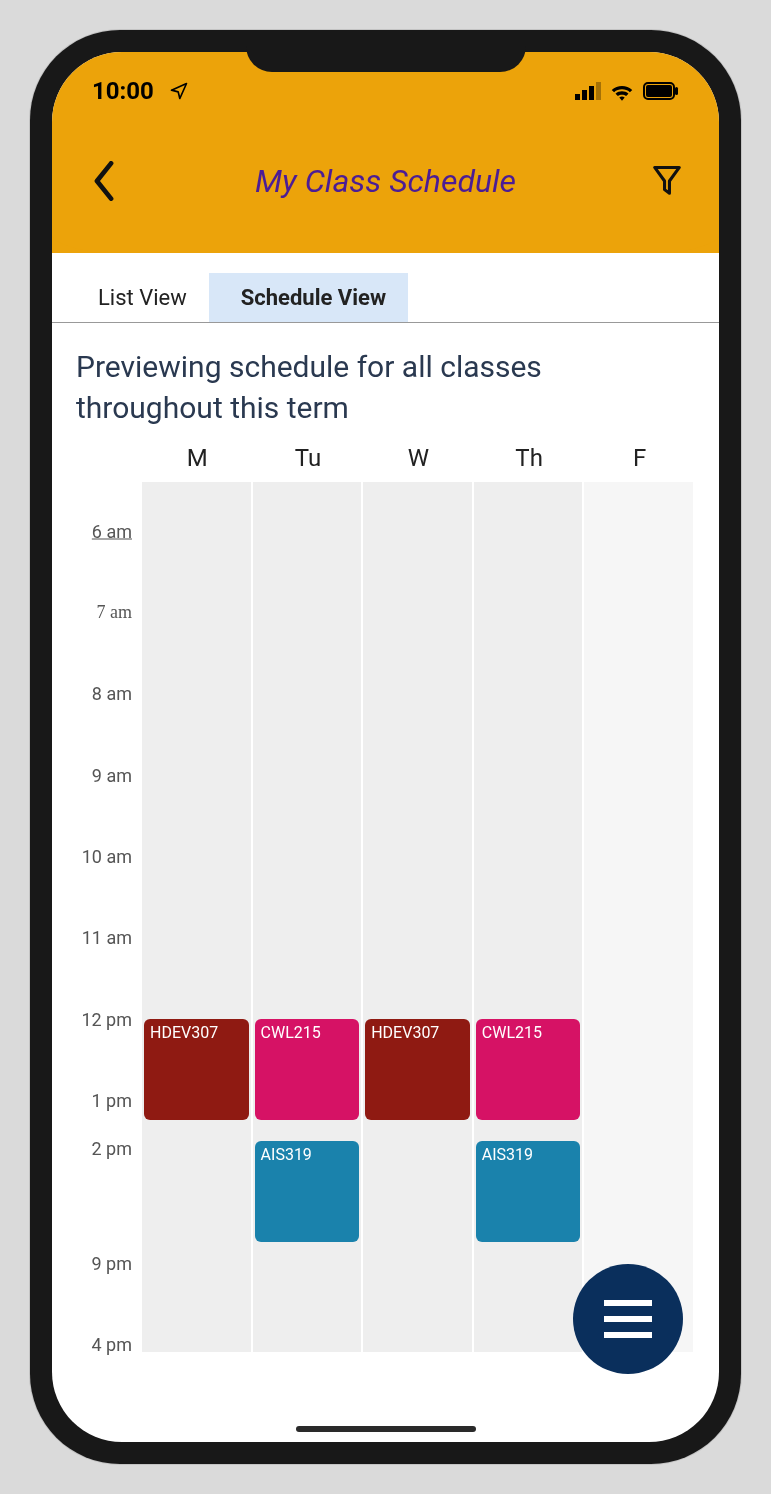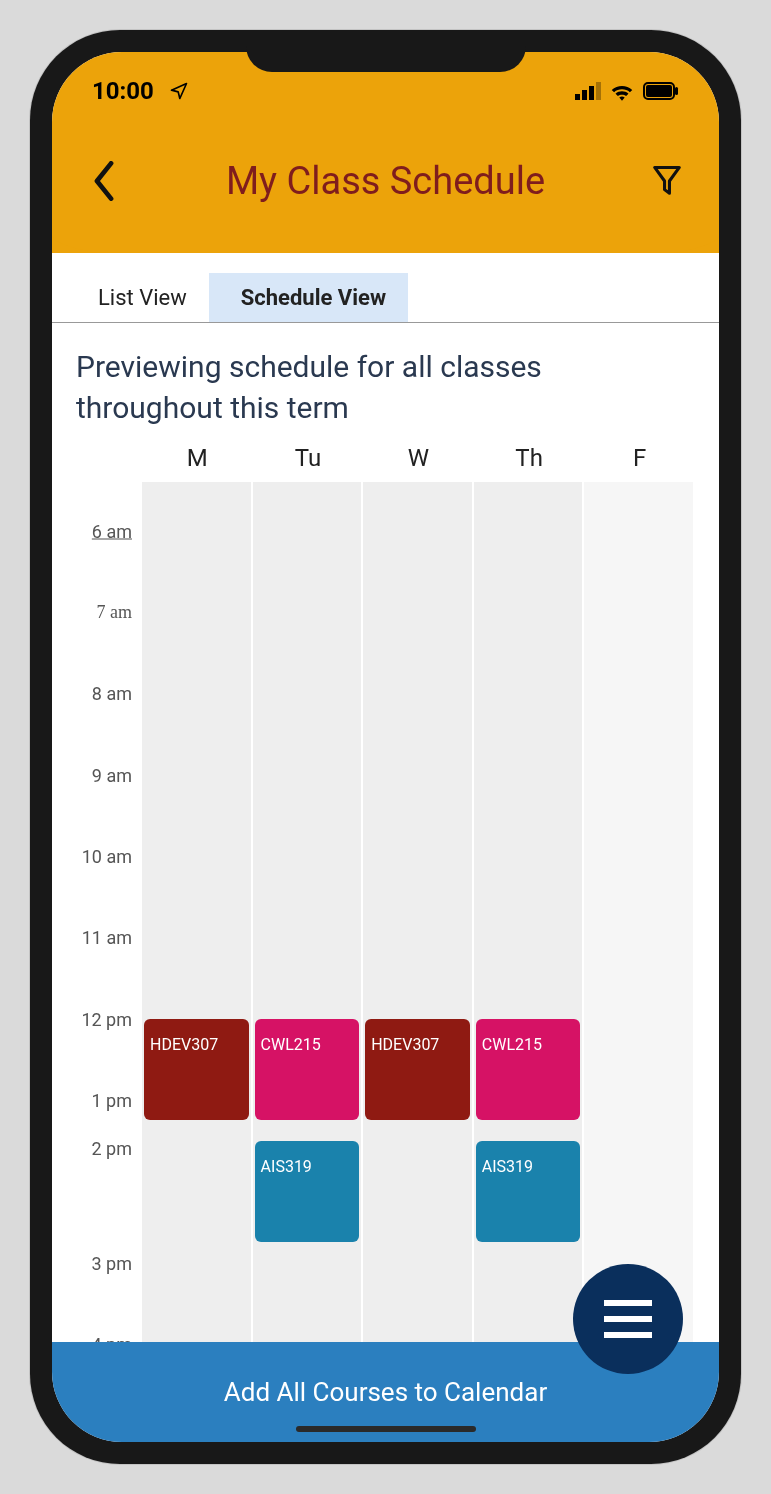--- a/index.html
+++ b/index.html
@@ -69,21 +69,21 @@
   }
   .header::after{
     content:"";
     position:absolute;
     left:0; right:0; bottom:-18px;
     height:36px;
     background:#eca30a;
     border-radius: 0 0 50% 50% / 0 0 100% 100%;
   }
   .back-btn { width: 40px; height: 40px; display:flex; align-items:center; justify-content:center; cursor:pointer; }
-  .page-title { font-size: 38px; font-weight: 400; color: #7f1d1d; }
+  .page-title { font-size: 32px; font-weight: 400; color: #4c1d95; font-style: italic; }
   .filter-btn { width: 40px; height: 40px; display:flex; align-items:center; justify-content:center; cursor:pointer; }
   .tabs {
     display: flex;
     border-bottom: 1px solid #999;
     padding: 20px 0 0 24px;
     background:#fff;
     position:relative;
     z-index:5;
   }
   .tab {
@@ -140,21 +140,21 @@
   .day-col:nth-child(even){ background:#f2f2f2; }
   .day-col + .day-col { }
   .col-M,.col-Tu,.col-W,.col-Th { background:#eeeeee !important; }
   .col-F { background:#f6f6f6 !important; }
   .event {
     position: absolute;
     left: 2px; right: 2px;
     border-radius: 6px;
     color: #fff;
     font-size: 16px;
-    padding: 16px 6px;
+    padding: 4px 6px;
     overflow: hidden;
     cursor:pointer;
   }
   .bottom-bar {
     position: absolute;
     bottom: 0; left: 0; right: 0;
     height: 100px;
     background: #2b7fbf;
     display: flex;
     align-items: center;
@@ -259,21 +259,21 @@
         <div class="time-col" id="time-col">
             <div class="time-label" style="top: 48.785px; text-decoration: underline;">6 am</div>
             <div class="time-label" style="top: 130.093px; font-family: Liberation Serif, serif;">7 am</div>
             <div class="time-label" style="top: 211.402px;">8 am</div>
             <div class="time-label" style="top: 292.71px;">9 am</div>
             <div class="time-label" style="top: 374.019px;">10 am</div>
             <div class="time-label" style="top: 455.327px;">11 am</div>
             <div class="time-label" style="top: 536.636px;">12 pm</div>
             <div class="time-label" style="top: 617.944px;">1 pm</div>
             <div class="time-label" style="top: 666px;">2 pm</div>
-            <div class="time-label" style="top: 780.561px;">3 pm</div>
+            <div class="time-label" style="top: 780.561px;">9 pm</div>
             <div class="time-label" style="top: 861.869px;">4 pm</div>
           </div>
         <div class="day-col col-M">
             <div class="event" style="top: 536.636px; height: 101.636px; background: rgb(143, 26, 18);">HDEV307</div>
           </div>
         <div class="day-col col-Tu">
             <div class="event" style="top: 536.636px; height: 101.636px; background: rgb(214, 18, 101);">CWL215</div>
             <div class="event" style="top: 658.598px; height: 101.636px; background: rgb(26, 130, 172);">AIS319</div>
           </div>
         <div class="day-col col-W">
@@ -286,19 +286,16 @@
         <div class="day-col col-F"></div>
       </div>
     </div>
 
     <div class="fab">
       <div class="bar"></div>
       <div class="bar"></div>
       <div class="bar"></div>
     </div>
 
-    <div class="bottom-bar">
-      <span>Add All Courses to Calendar</span>
-    </div>
     <div class="home-indicator"></div>
 
   </div>
 </div>
 
 </body></html>

